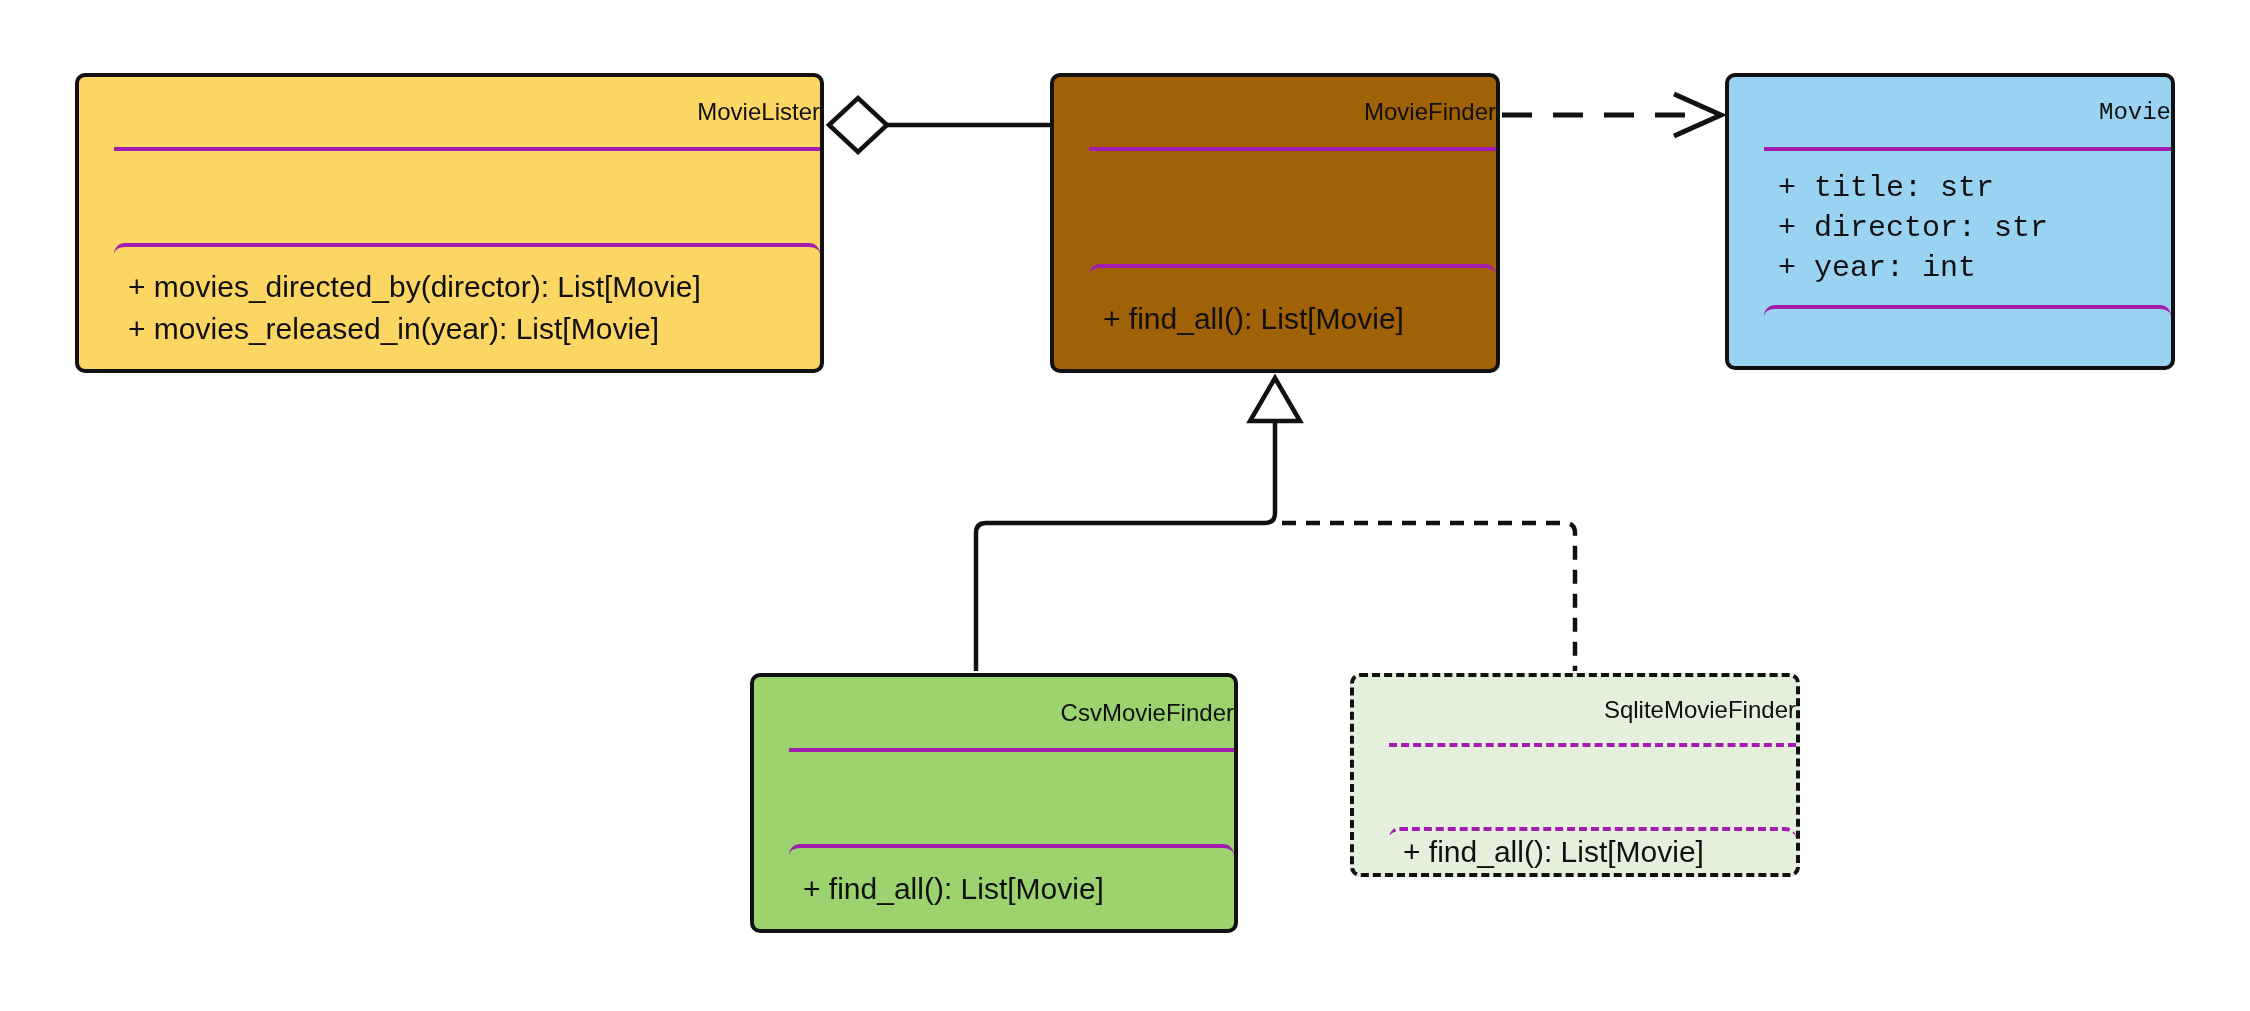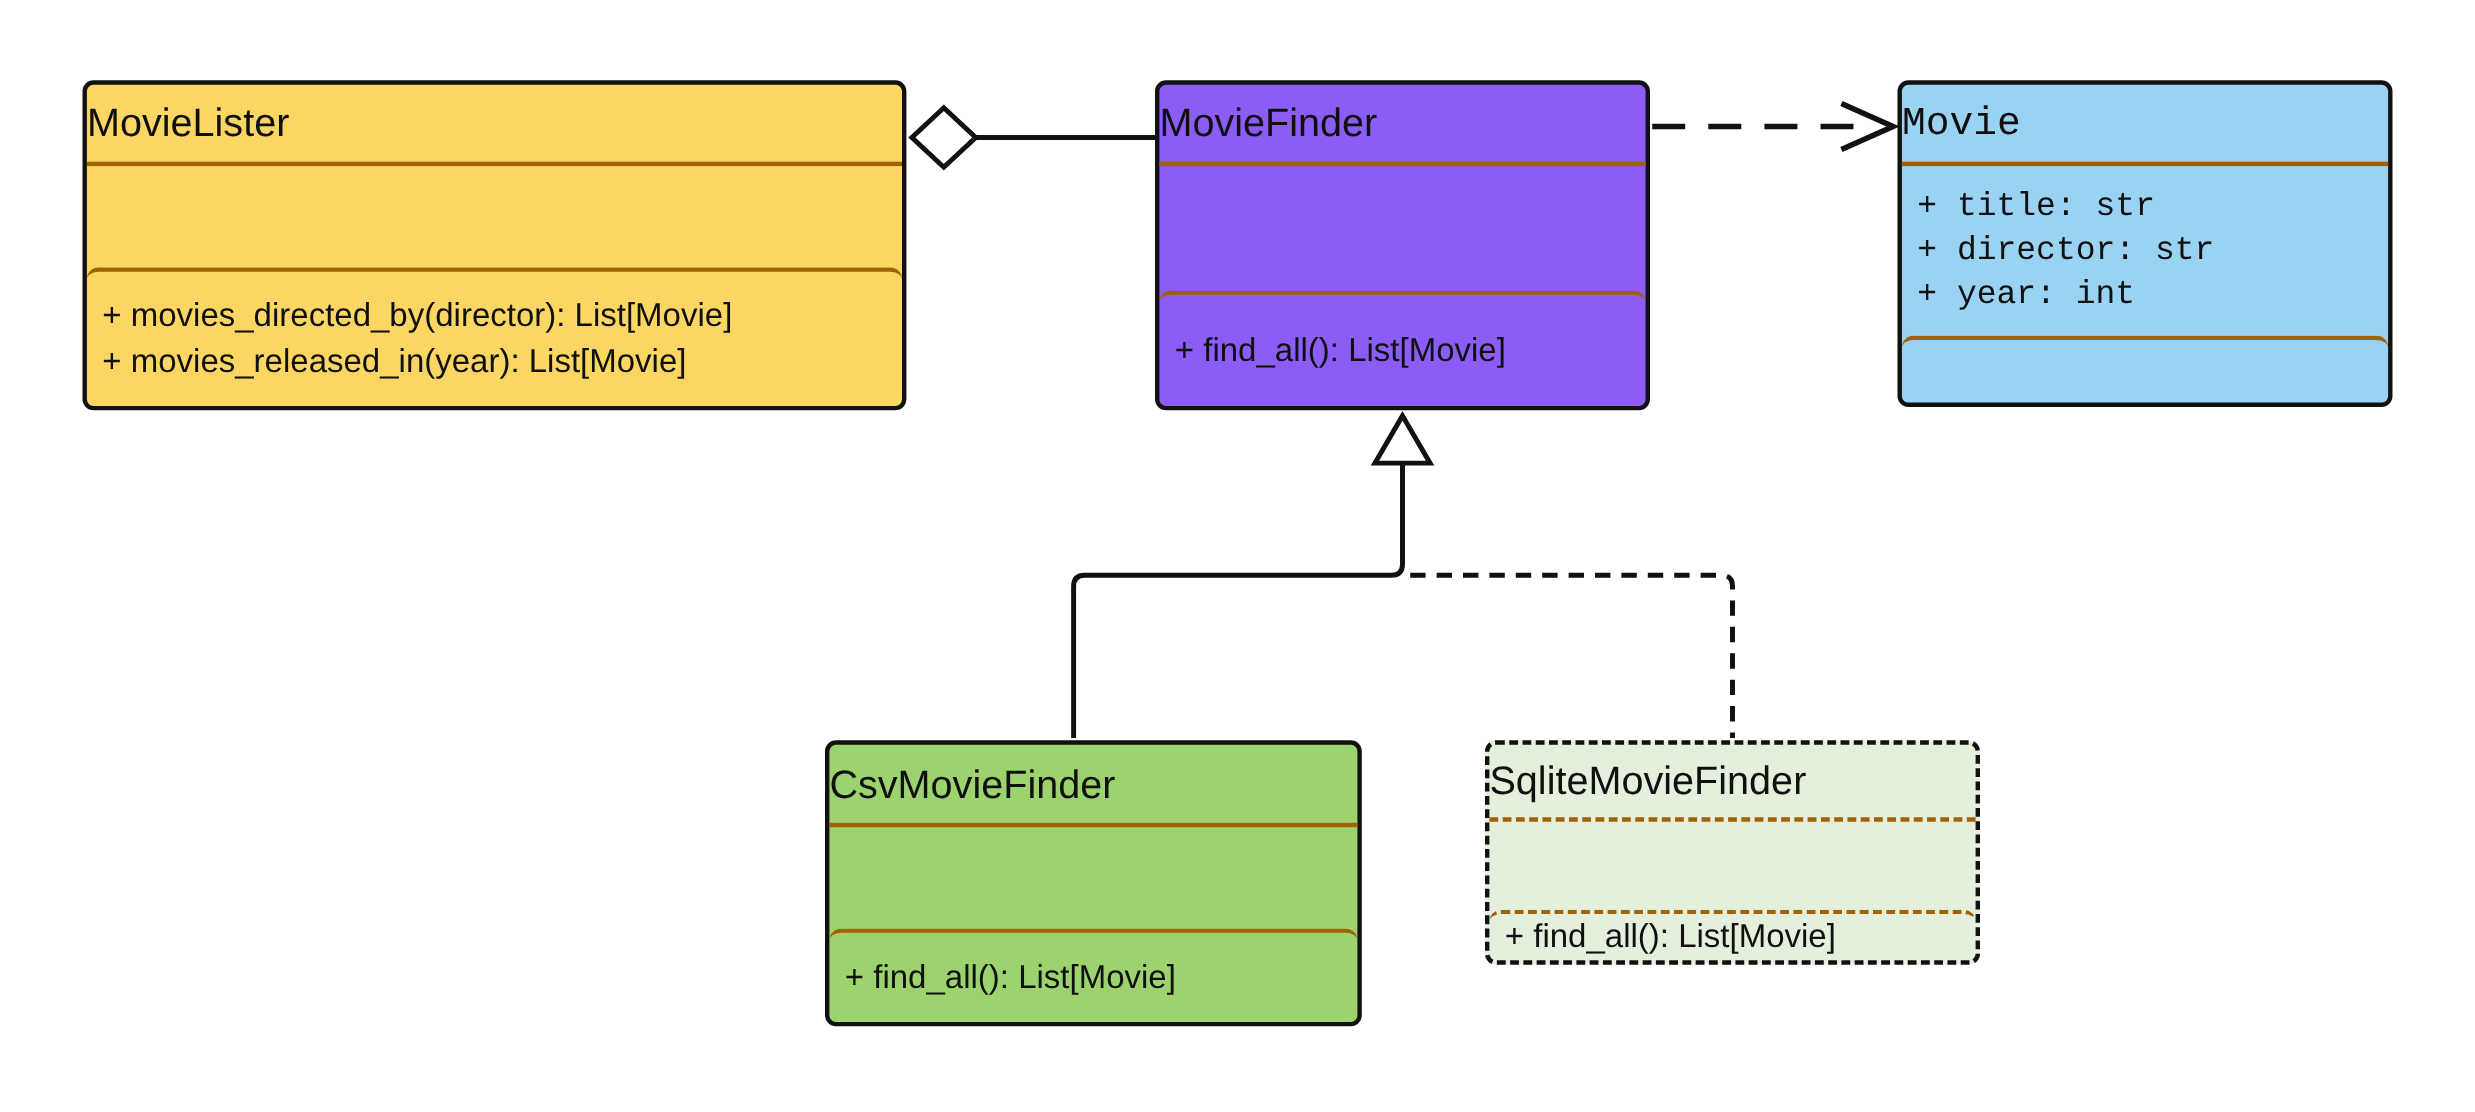--- a/index.html
+++ b/index.html
@@ -27,52 +27,54 @@
     box-sizing: border-box;
     border: 4px solid #111111;
     border-radius: 10px;
     display: flex;
     flex-direction: column;
   }
   .uml-box .sec {
     box-sizing: border-box;
   }
   .uml-box .sec + .sec {
-    border-top: 4px solid #a16207;
+    border-top: 4px solid #a21caf;
+    margin-left: 35px;
   }
   .uml-box.dashed-box {
     border-style: dashed;
   }
   .uml-box.dashed-box .sec + .sec {
     border-top-style: dashed;
   }
   .sec.title {
     display: flex;
     align-items: center;
-    justify-content: flex-start;
-    font-size: 36px;
+    justify-content: flex-end;
+    font-size: 24px;
+    margin-left: 40px;
   }
   .sec.lines {
     display: flex;
     flex-direction: column;
     justify-content: center;
     padding-left: 14px;
     padding-right: 6px;
     font-size: 30px;
     line-height: 42px;
     white-space: nowrap;
   }
   .sec.grow { flex: 1 1 auto; border-radius: 11px; }
 
   
   #box-movielister { left: 75px;   top: 73px;  width: 749px; height: 300px; background: #FBD663; }
   #box-movielister .title { height: 70px; }
   #box-movielister .attrs { height: 96px; }
 
-  #box-moviefinder { left: 1050px; top: 73px;  width: 450px; height: 300px; background: #8b5cf6; }
+  #box-moviefinder { left: 1050px; top: 73px;  width: 450px; height: 300px; background: #a16207; }
   #box-moviefinder .title { height: 70px; }
   #box-moviefinder .attrs { height: 117px; }
 
   #box-movie      { left: 1725px; top: 73px;  width: 450px; height: 297px; background: #9AD2F2; font-family: Liberation Mono, monospace; }
   #box-movie .title { height: 70px; }
   #box-movie .attrs { height: 158px; line-height: 40px; }
 
   #box-csvmoviefinder { left: 750px;  top: 673px; width: 488px; height: 260px; background: #9DD36F; }
   #box-csvmoviefinder .title { height: 71px; }
   #box-csvmoviefinder .attrs { height: 96px; }

